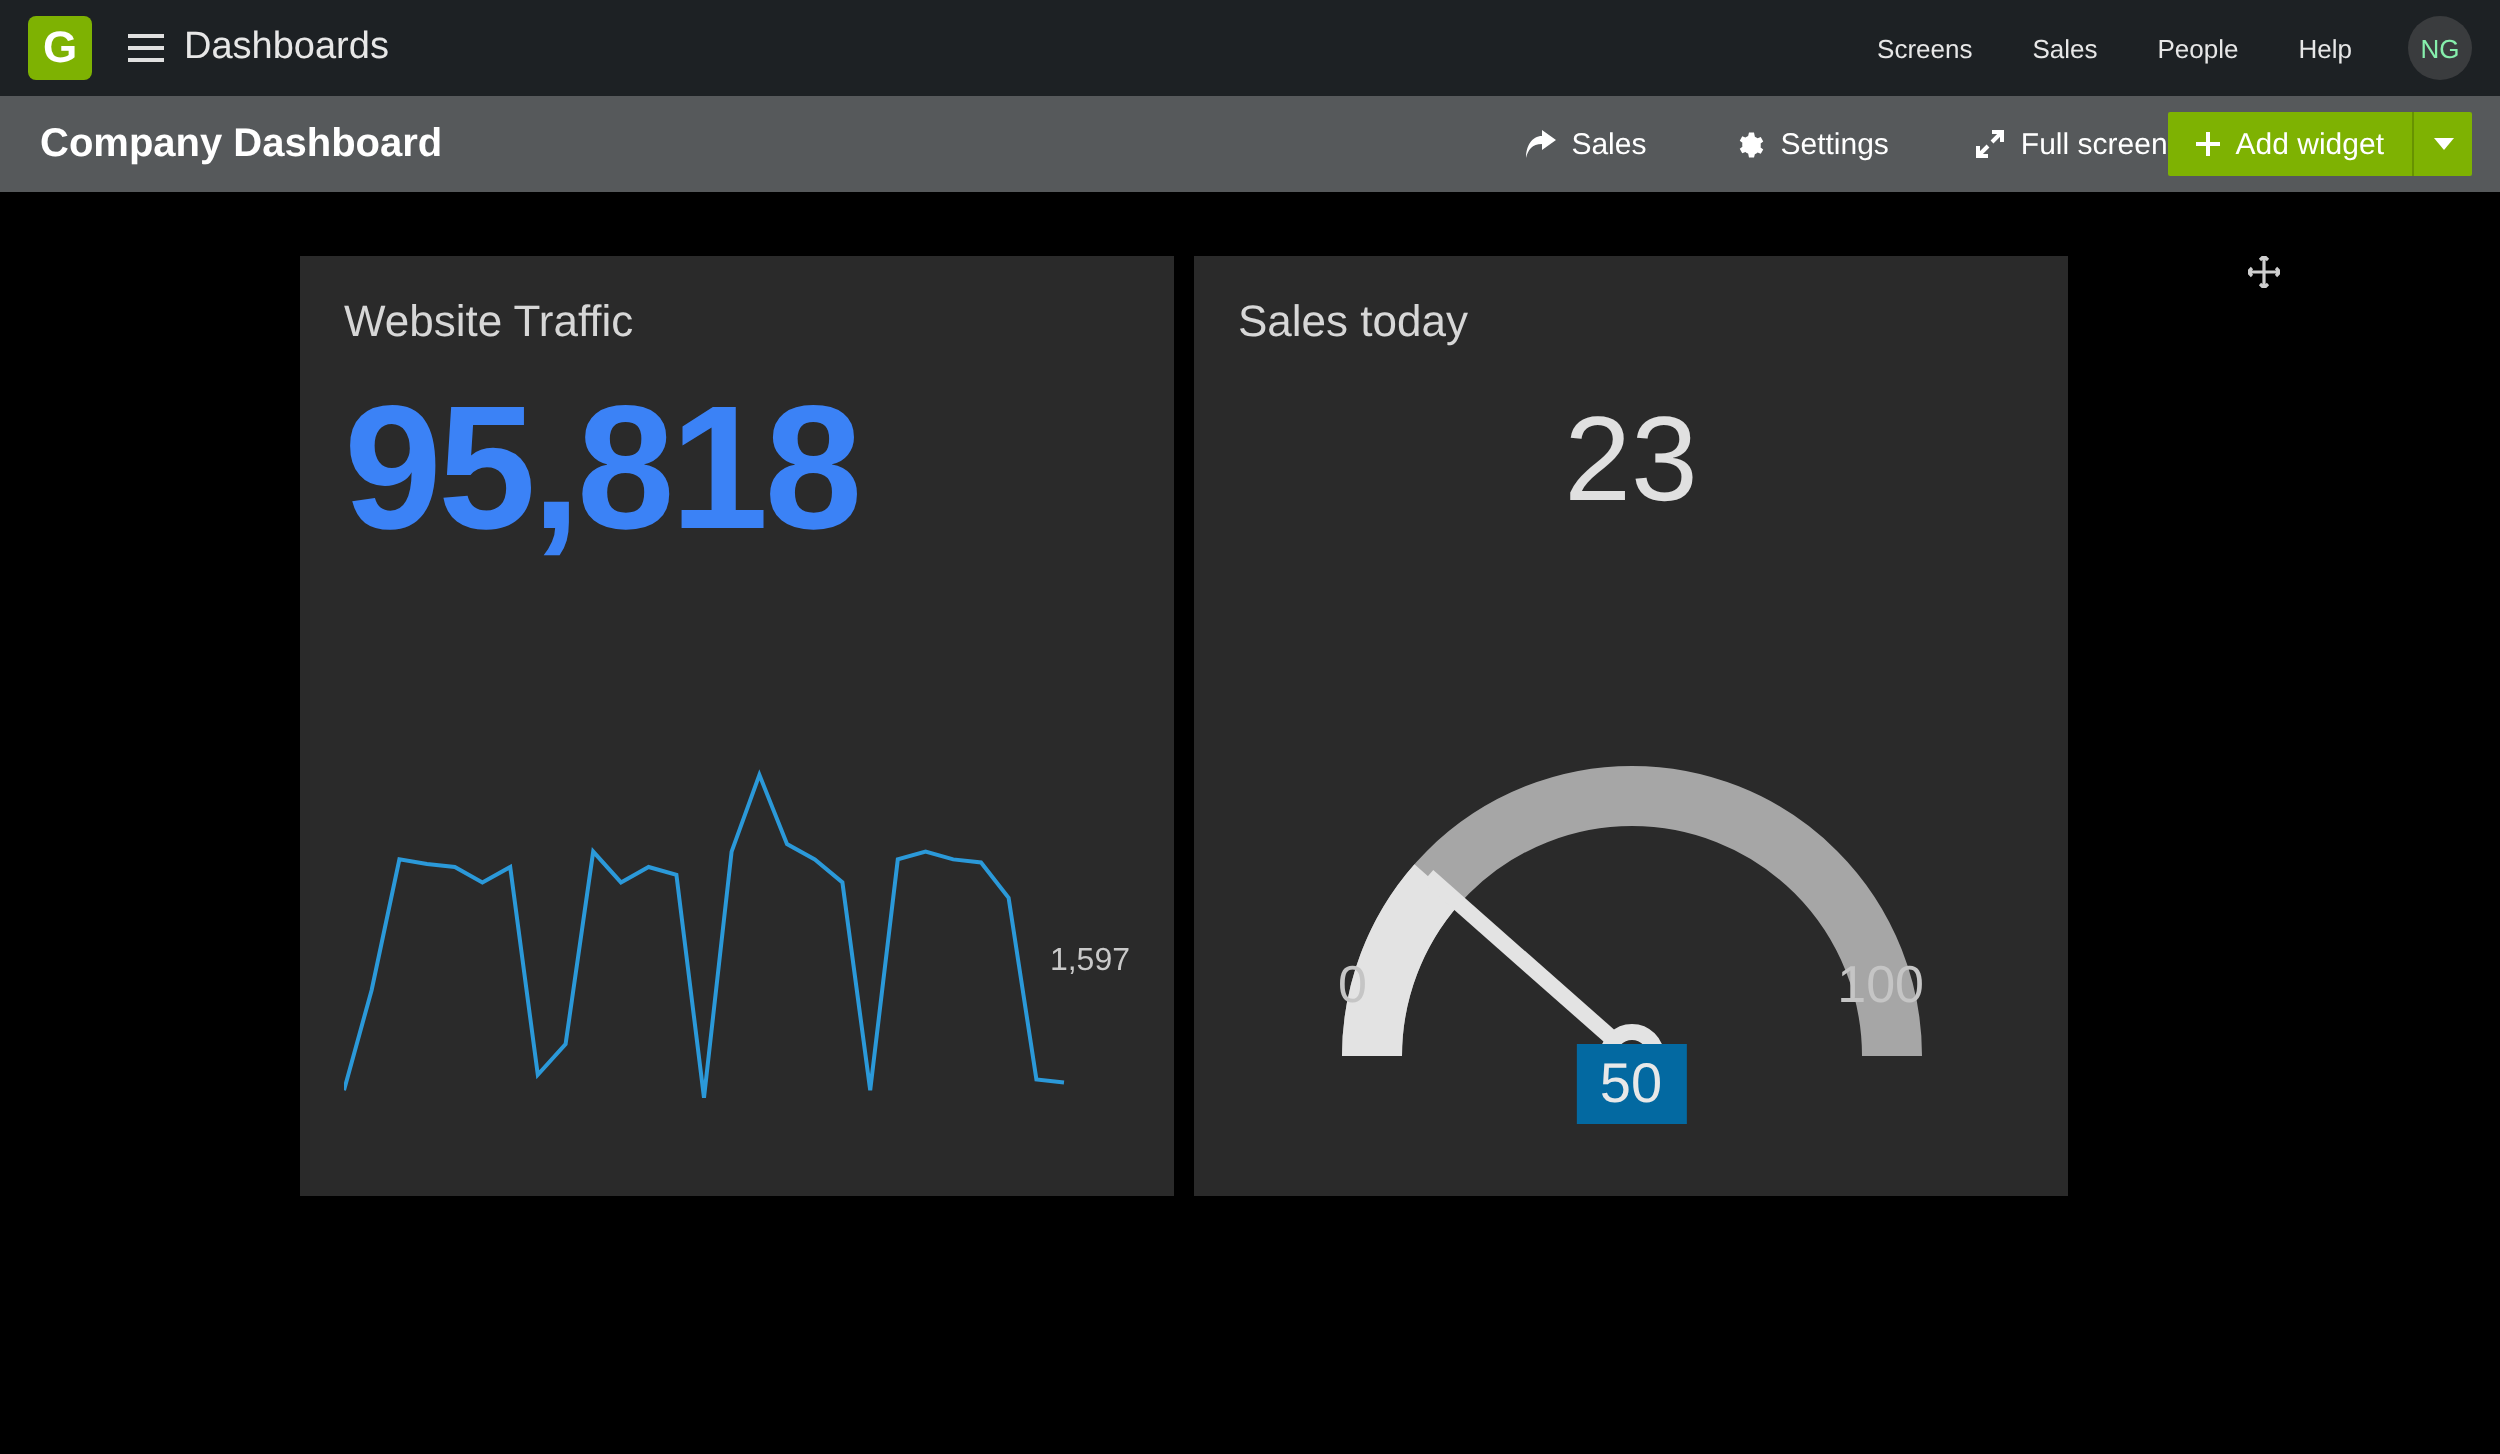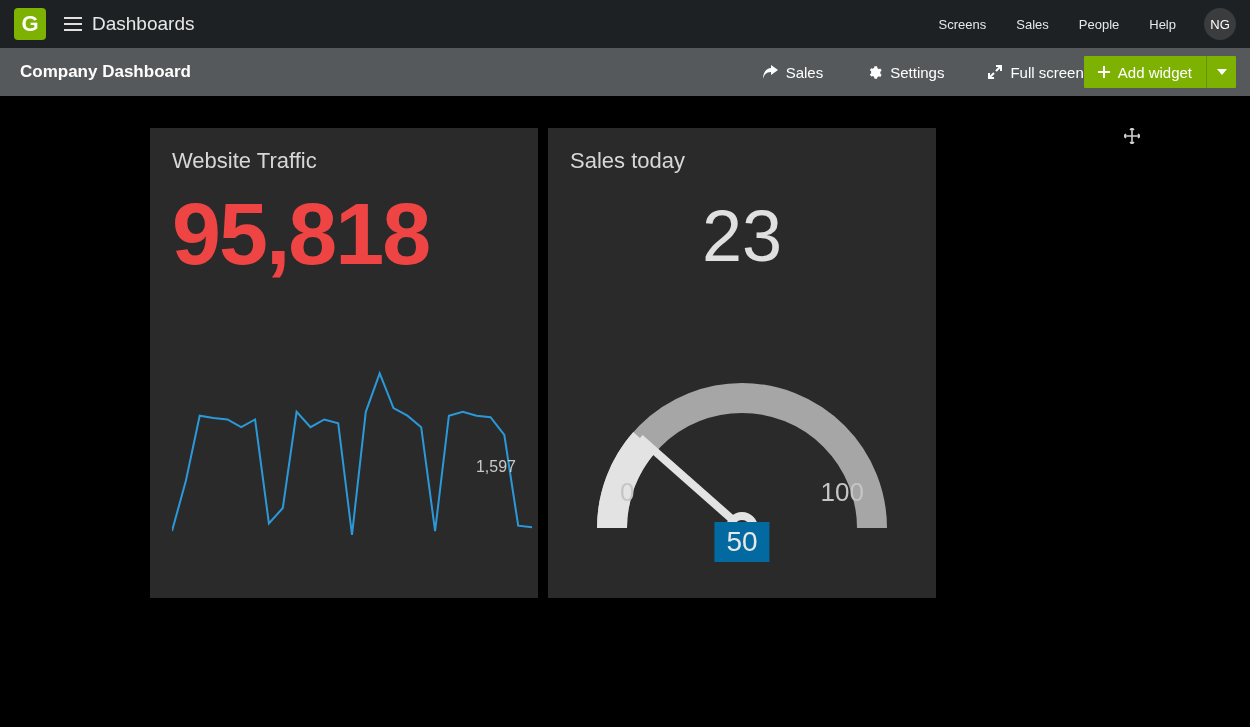--- a/index.html
+++ b/index.html
@@ -42,31 +42,31 @@
   .navlinks { display: flex; align-items: center; }
   .navlink {
     font-size: 13px; color: #e7e7e7;
     margin-left: 30px; cursor: pointer;
   }
   .avatar {
     width: 32px; height: 32px;
     background: #3a3c3e; border-radius: 50%;
     display: flex; align-items: center; justify-content: center;
     margin-left: 28px;
-    font-size: 13px; color: #ffffff;
+    font-size: 13px; color: #86efac;
   }
 
   
   .subheader {
     display: flex; align-items: center;
     height: 48px;
     background: #56595b;
     padding: 0 14px 0 20px;
   }
-  .dashname { font-size: 17px; font-weight: 700; color: #fff; text-align: center; }
+  .dashname { font-size: 20px; font-weight: 700; color: #fff; text-align: center; }
   .subheader .spacer { flex: 1; }
   .subaction {
     display: flex; align-items: center;
     color: #fff; font-size: 15px;
     margin-left: 44px; cursor: pointer;
   }
   .subaction .icon { margin-right: 8px; }
   .addwidget-group {
     display: flex; 
     border-radius: 1px; overflow: hidden;
@@ -89,46 +89,46 @@
   
   .icon-svg { display: block; }
 
   
   .canvas {
     position: relative;
     padding: 32px 0 0 150px;
     display: flex; gap: 10px;
   }
   .widget {
-    width: 388px; height: 470px;
+    width: 437px; height: 470px;
     background: #2a2a2a;
     padding: 20px 22px;
     position: relative;
     color: #d7d7d7;
   }
   .widget h2 {
     font-size: 22px; font-weight: 400; color: #d7d7d7;
     margin-bottom: 16px;
   }
   .bignum {
-    font-size: 88px; font-weight: 600; color: #ef4444; letter-spacing: -2px;
+    font-size: 88px; font-weight: 600; color: #3b82f6; letter-spacing: -2px;
     line-height: 1;
   }
   .sparkline-wrap {
-    position: absolute; left: 22px; right: 22px; bottom: 40px;
+    position: absolute; left: 22px; right: 22px; bottom: 26px;
     height: 200px;
   }
   .spark-label {
     position: absolute; right: 0; top: 50%;
     font-size: 16px; color: #c9c9c9;
   }
 
   
   .sales-big {
-    font-size: 72px; font-weight: 400; color: #e0e0e0;
+    font-size: 60px; font-weight: 400; color: #e0e0e0;
     text-align: center; margin-top: 26px; line-height: 1;
   }
   .gauge-wrap {
     position: absolute; left: 0; right: 0; bottom: 20px;
     display: flex; justify-content: center;
   }
   .gauge-labels {
     position: absolute;
     font-size: 26px; color: #c5c5c5;
     bottom: 70px;

